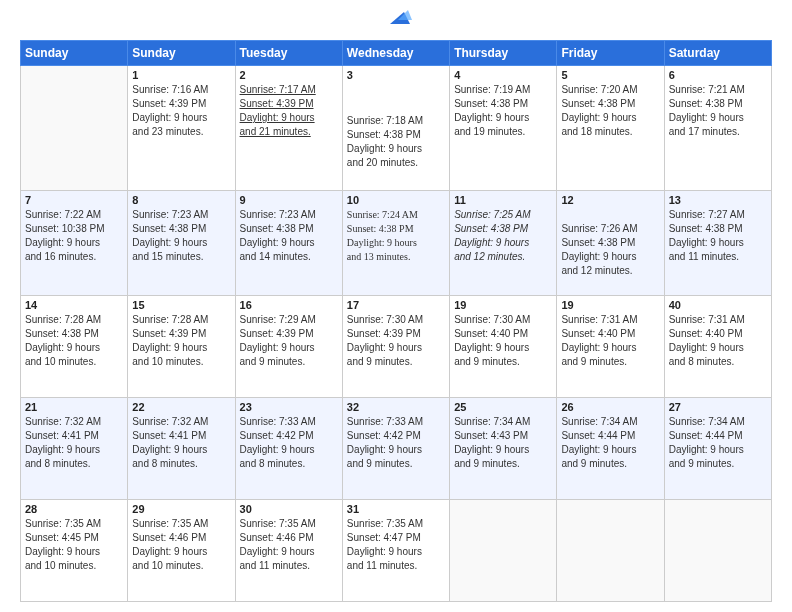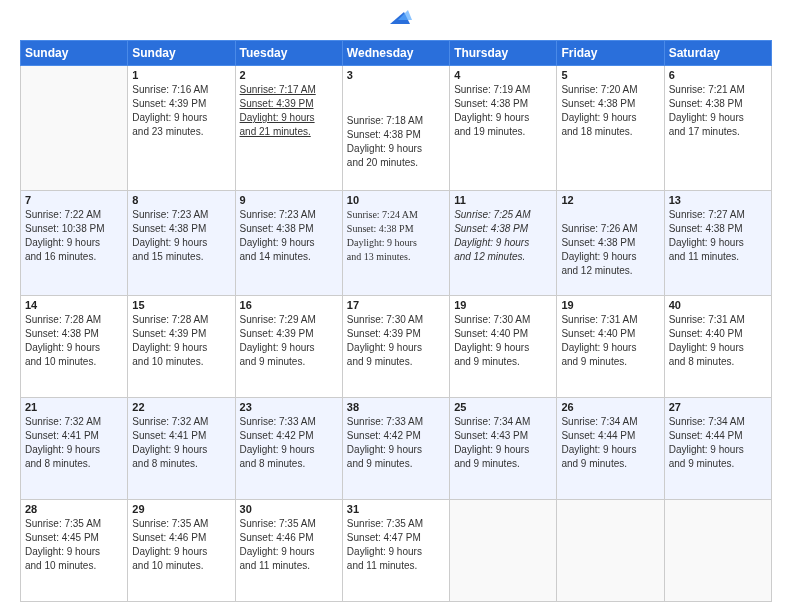--- a/index.html
+++ b/index.html
@@ -286,21 +286,21 @@
 and 8 minutes.</div>
           </td>
           <td>
             <span class="day-num">23</span>
             <div class="day-info" style="white-space: pre-line;">Sunrise: 7:33 AM
 Sunset: 4:42 PM
 Daylight: 9 hours
 and 8 minutes.</div>
           </td>
           <td>
-            <span class="day-num">38</span>
+            <span class="day-num">32</span>
             <div class="day-info" style="white-space: pre-line;">Sunrise: 7:33 AM
 Sunset: 4:42 PM
 Daylight: 9 hours
 and 9 minutes.</div>
           </td>
           <td>
             <span class="day-num">25</span>
             <div class="day-info" style="white-space: pre-line;">Sunrise: 7:34 AM
 Sunset: 4:43 PM
 Daylight: 9 hours

